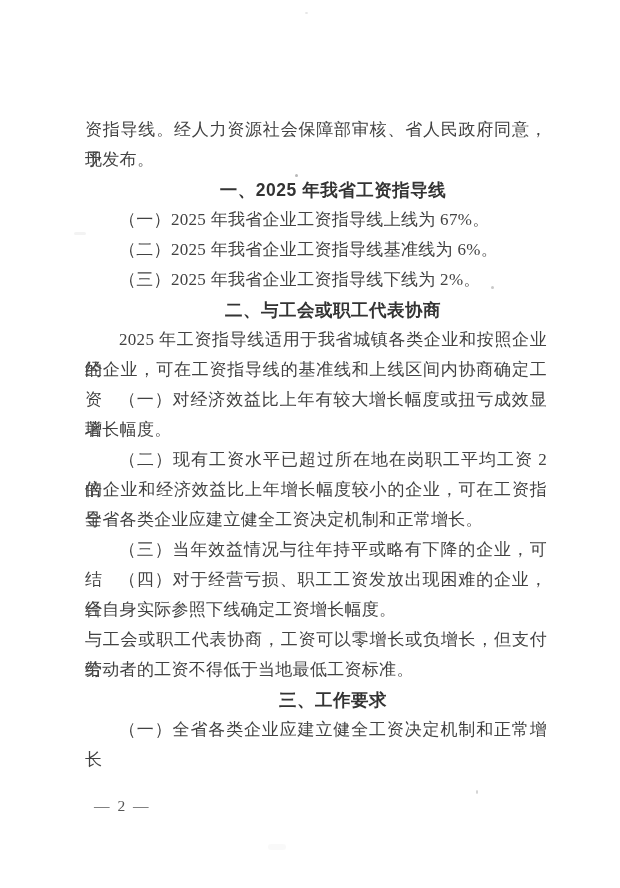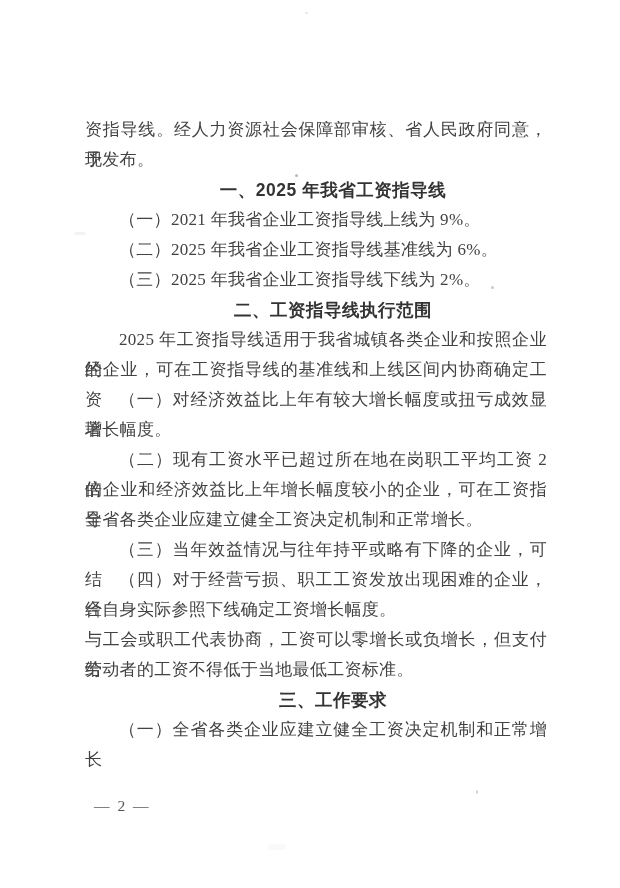--- a/index.html
+++ b/index.html
@@ -71,24 +71,24 @@
 </style>
 </head>
 <body>
 
 <div class="page">
 
   <div class="text-block">
       <div class="line full">资指导线。经人力资源社会保障部审核、省人民政府同意，现</div>
       <div class="line">予发布。</div>
       <div class="line heading indent">一、2025 年我省工资指导线</div>
-      <div class="line indent">（一）2021 年我省企业工资指导线上线为 9%。</div>
+      <div class="line indent">（一）2025 年我省企业工资指导线上线为 67%。</div>
       <div class="line indent">（二）2025 年我省企业工资指导线基准线为 6%。</div>
       <div class="line indent">（三）2025 年我省企业工资指导线下线为 2%。</div>
-      <div class="line heading indent">二、工资指导线执行范围</div>
+      <div class="line heading indent">二、与工会或职工代表协商</div>
       <div class="line indent full">2025 年工资指导线适用于我省城镇各类企业和按照企业经</div>
       <div class="line full">的企业，可在工资指导线的基准线和上线区间内协商确定工资</div>
       <div class="line indent full">（一）对经济效益比上年有较大增长幅度或扭亏成效显著</div>
       <div class="line">增长幅度。</div>
       <div class="line indent full">（二）现有工资水平已超过所在地在岗职工平均工资 2 倍</div>
       <div class="line full">的企业和经济效益比上年增长幅度较小的企业，可在工资指导</div>
       <div class="line">全省各类企业应建立健全工资决定机制和正常增长。</div>
       <div class="line indent full">（三）当年效益情况与往年持平或略有下降的企业，可结</div>
       <div class="line indent full">（四）对于经营亏损、职工工资发放出现困难的企业，经</div>
       <div class="line">合自身实际参照下线确定工资增长幅度。</div>

